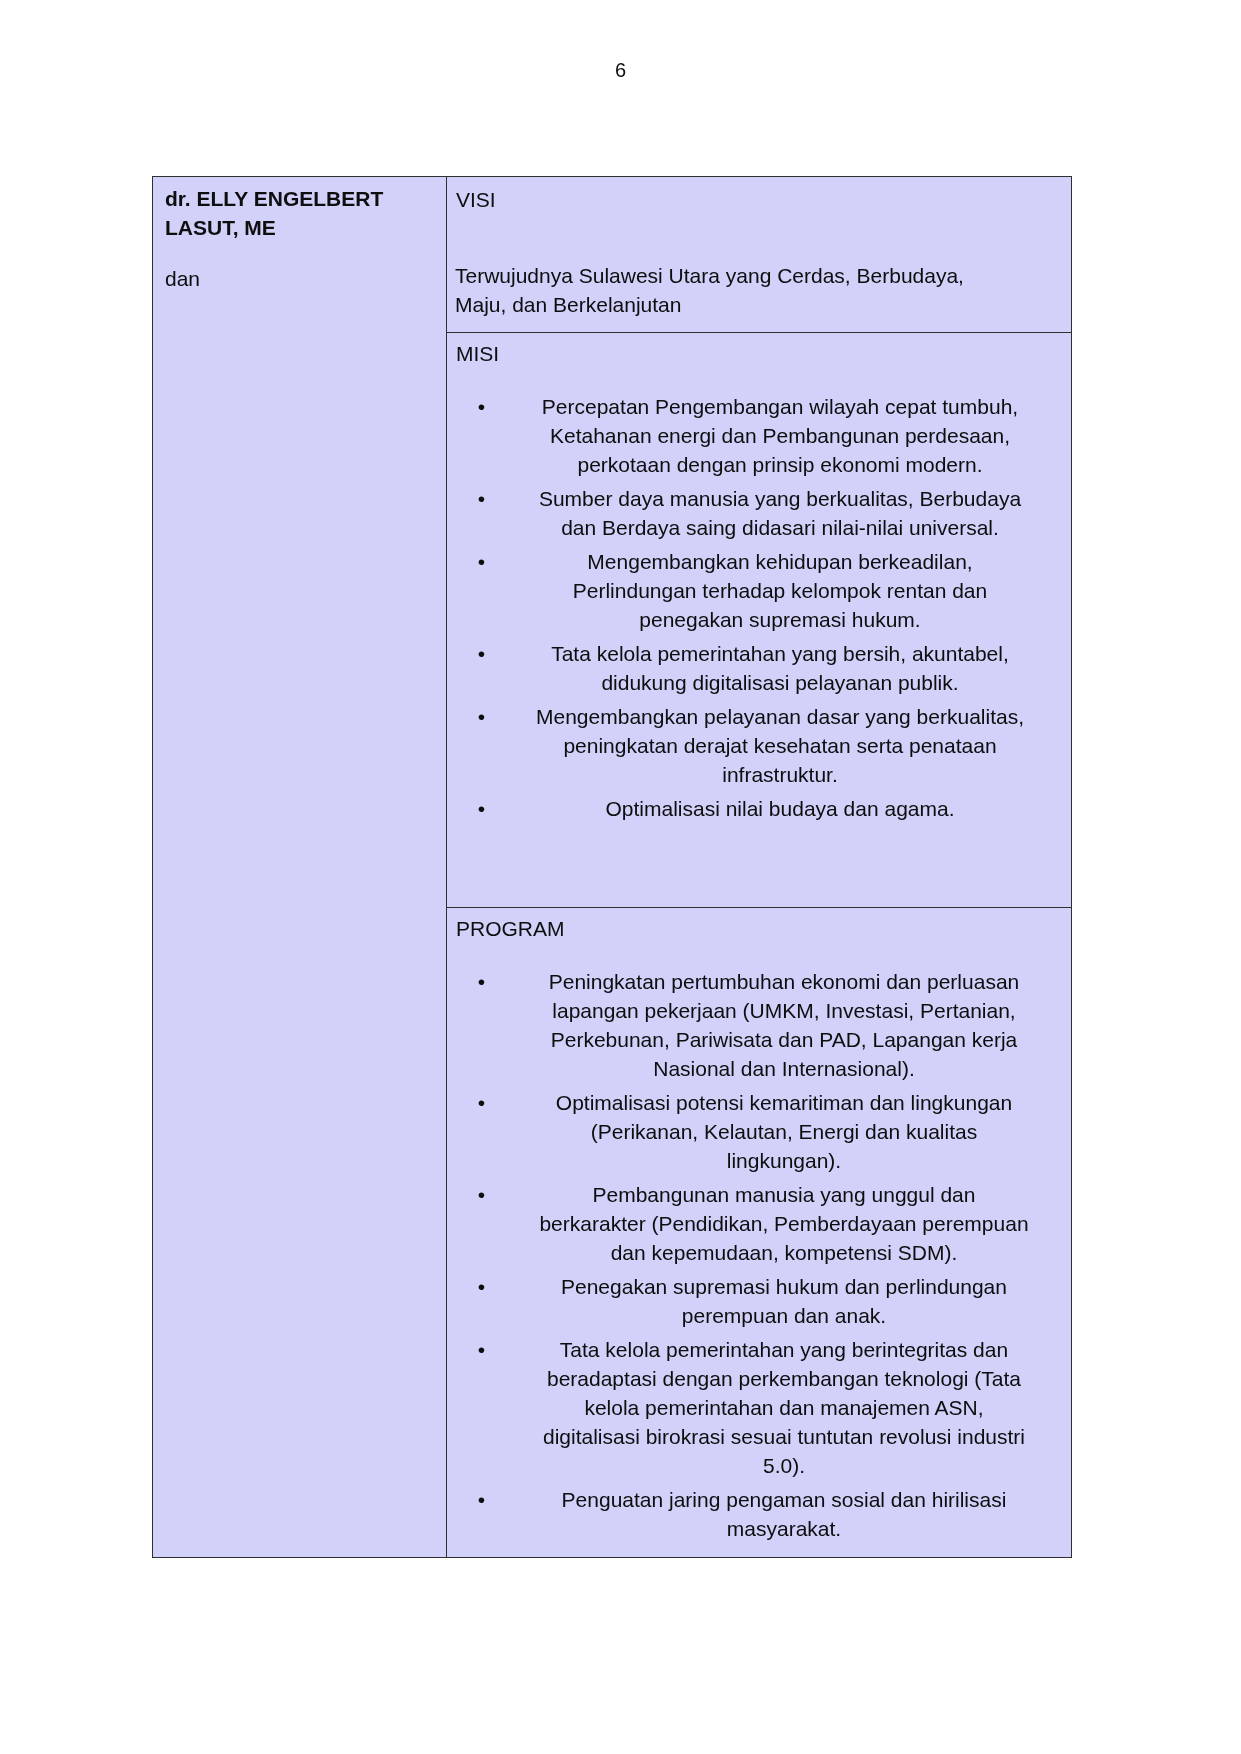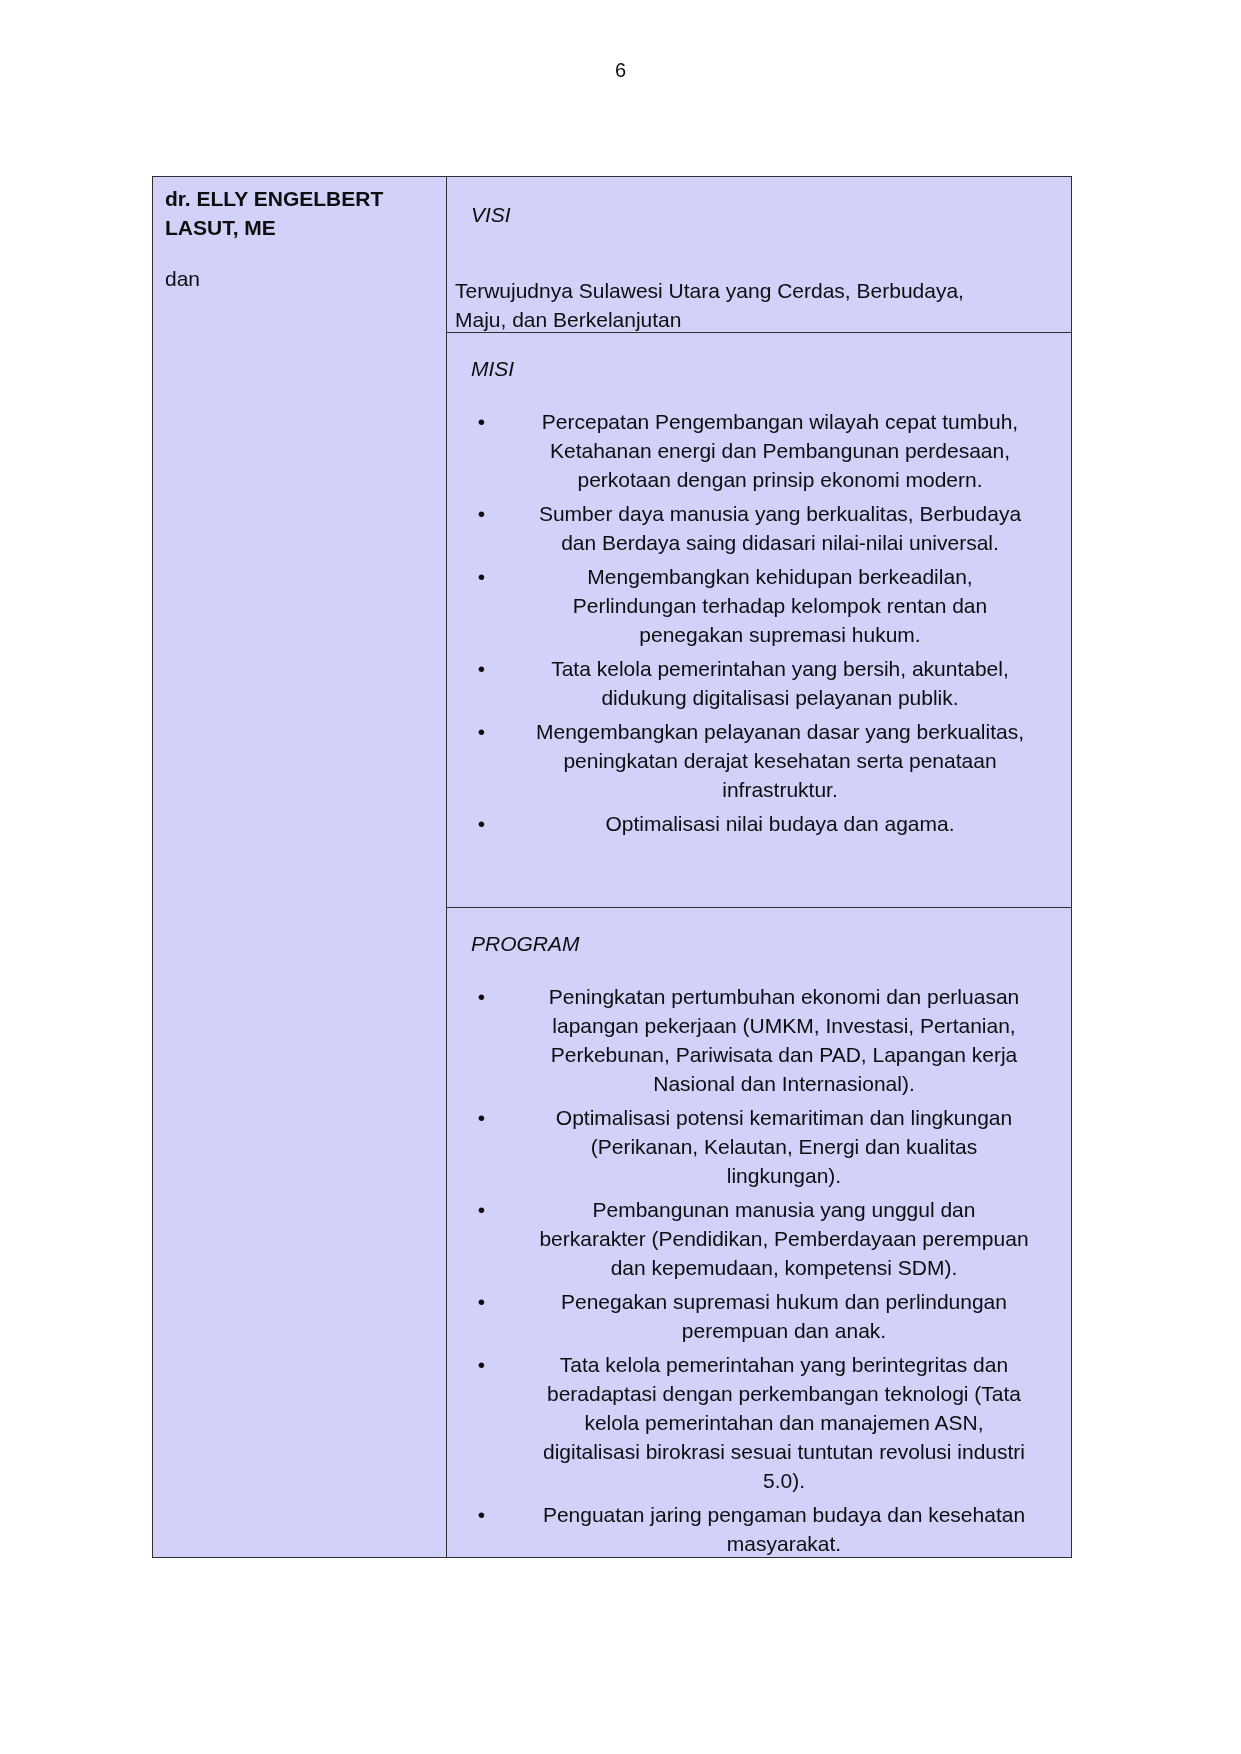--- a/index.html
+++ b/index.html
@@ -64,21 +64,21 @@
   .cell-program {
     grid-column: 2;
     grid-row: 3;
     padding: 5px 2px 0 8px;
   }
   p { margin: 0; }
   .pre { white-space: pre-line; }
   .bold { font-weight: bold; }
   .name-1 { margin-bottom: 22px; }
   .connector { margin-bottom: 14px; }
-  .heading { margin: 16px; font-style: italic; }
+  .heading { margin: 1px; }
   .cell-visi .heading { margin-bottom: 47px; }
   .cell-misi .heading, .cell-program .heading { margin-bottom: 24px; }
   ul.bullet-list {
     margin: 0;
     padding: 0;
     list-style: none;
   }
   ul.bullet-list li {
     display: flex;
     margin: 0 0 5px 0;
@@ -183,19 +183,19 @@
 
         <li>
           <span class="li-text">Tata kelola pemerintahan yang berintegritas dan
 beradaptasi dengan perkembangan teknologi (Tata
 kelola pemerintahan dan manajemen ASN,
 digitalisasi birokrasi sesuai tuntutan revolusi industri
 5.0).</span>
         </li>
 
         <li>
-          <span class="li-text">Penguatan jaring pengaman budaya dan kesehatan
+          <span class="li-text">Penguatan jaring pengaman sosial dan hirilisasi
 masyarakat.</span>
         </li>
       </ul>
   </div>
 
 </div>
 
 </body></html>

